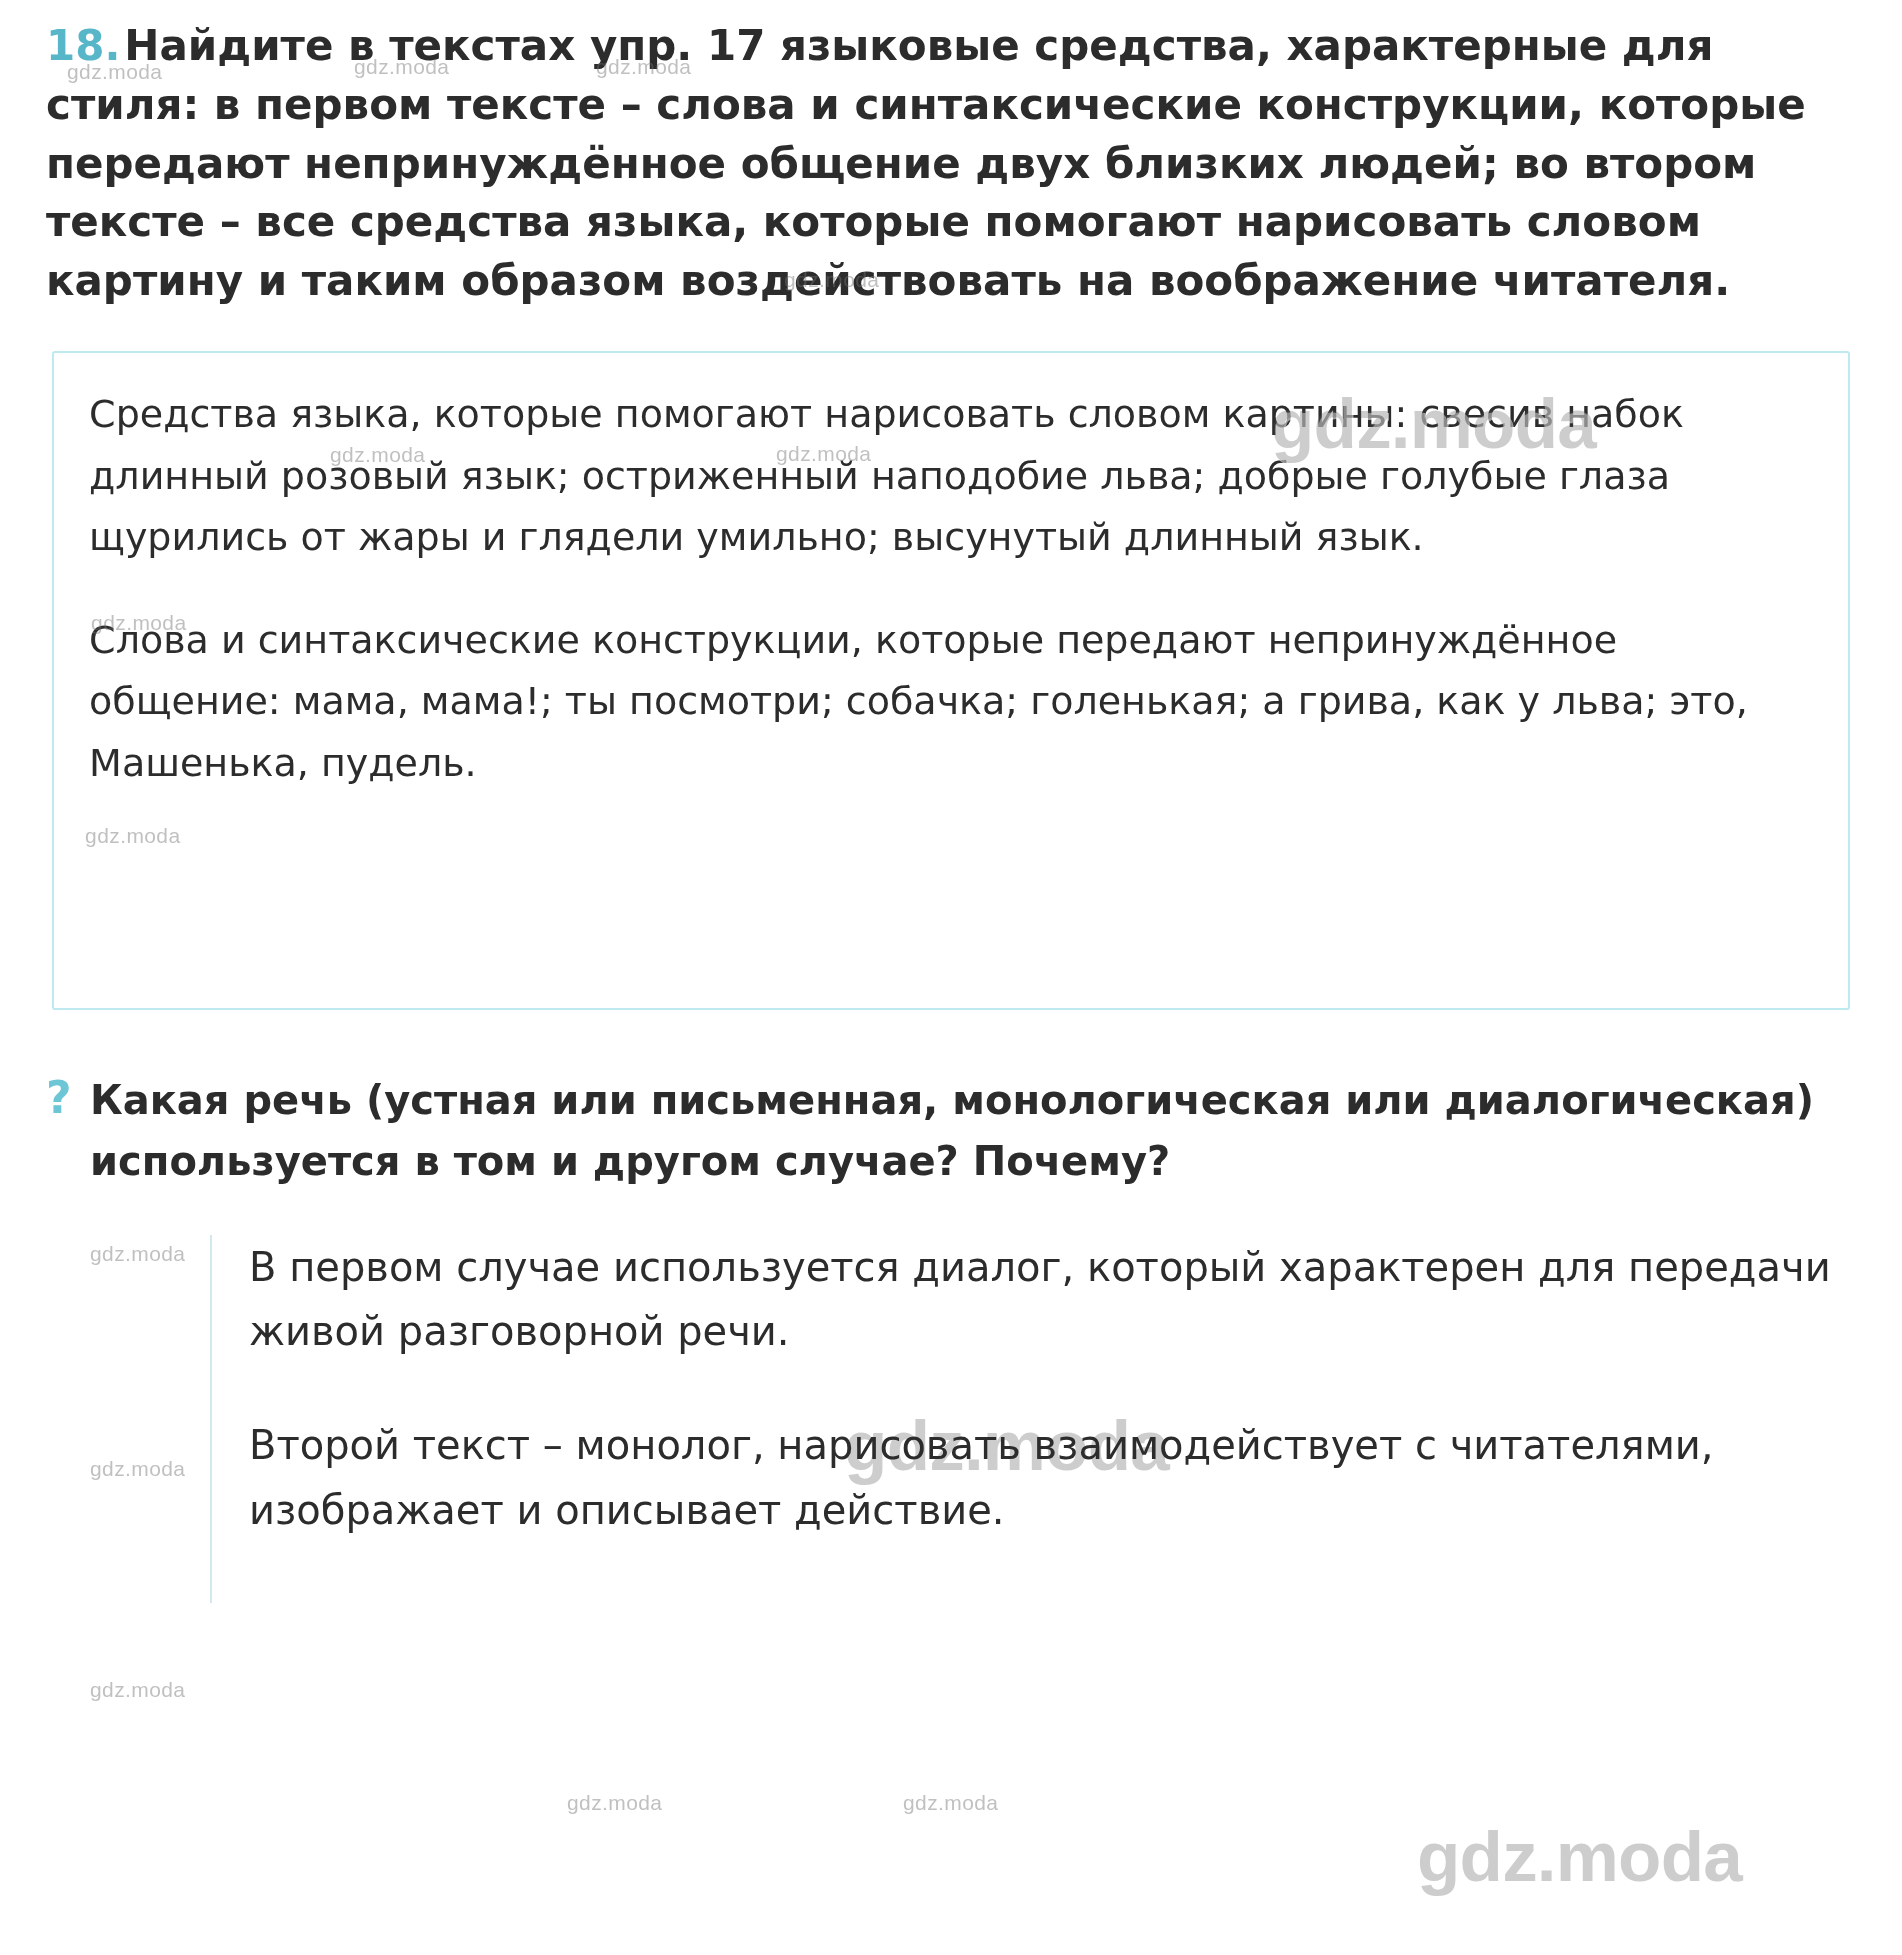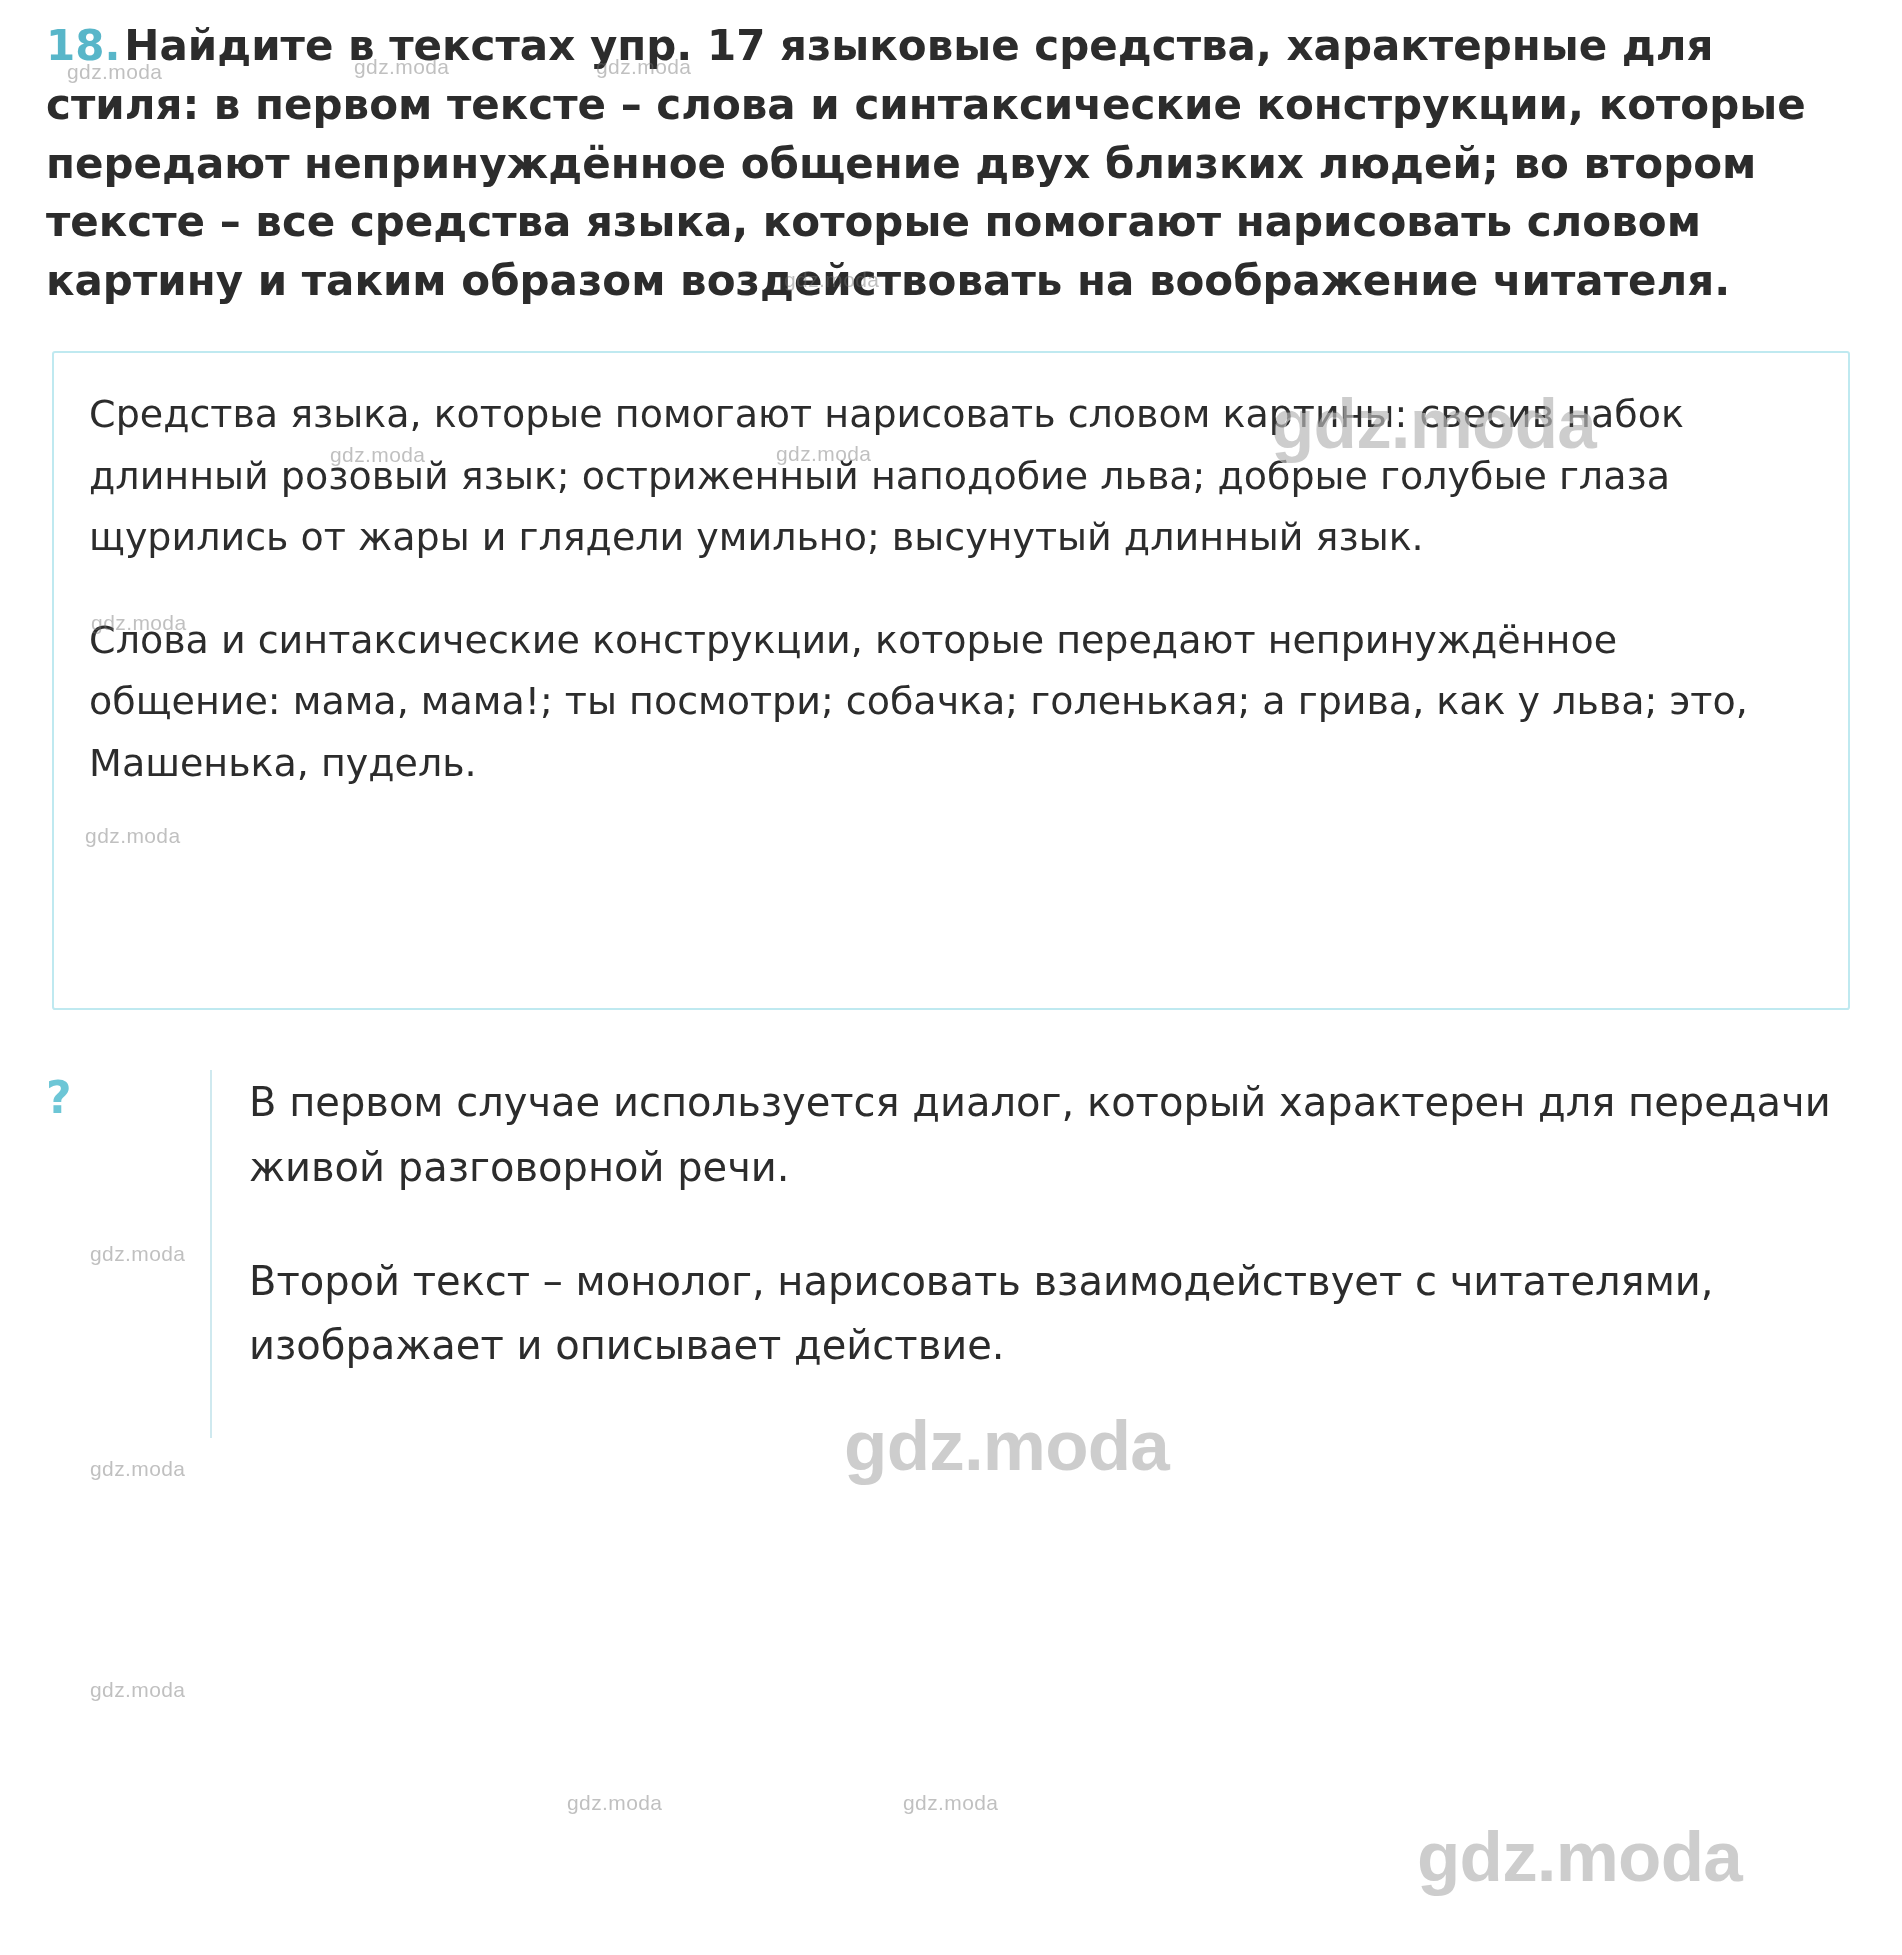--- a/index.html
+++ b/index.html
@@ -135,20 +135,21 @@
     <p class="answer-par">Средства языка, которые помогают нарисовать словом картины: свесив набок длинный розовый язык; остриженный наподобие льва; добрые голубые глаза щурились от жары и глядели умильно; высунутый длинный язык.</p>
     <p class="answer-par">Слова и синтаксические конструкции, которые передают непринуждённое общение: мама, мама!; ты посмотри; собачка; голенькая; а грива, как у льва; это, Машенька, пудель.</p>
 
     <span class="wm wm-small" style="left:37px; top:258px;">gdz.moda</span>
     <span class="wm wm-small" style="left:31px; top:471px;">gdz.moda</span>
     <span class="wm wm-big" style="left:790px; top:1052px;">gdz.moda</span>
   </div>
 
   <div class="question-block">
     <span class="q-mark">?</span>
+    <span class="question-text">Какая речь (устная или письменная, монологическая или диалогическая) используется в том и другом случае? Почему?</span>
   </div>
 
   <div class="answers">
     <p class="answer-line">В первом случае используется диалог, который характерен для передачи живой разговорной речи.</p>
     <p class="answer-line">Второй текст – монолог, нарисовать взаимодействует с читателями, изображает и описывает действие.</p>
   </div>
 
   <span class="wm wm-small" style="left:67px;  top:60px;">gdz.moda</span>
   <span class="wm wm-small" style="left:354px; top:55px;">gdz.moda</span>
   <span class="wm wm-small" style="left:596px; top:55px;">gdz.moda</span>

